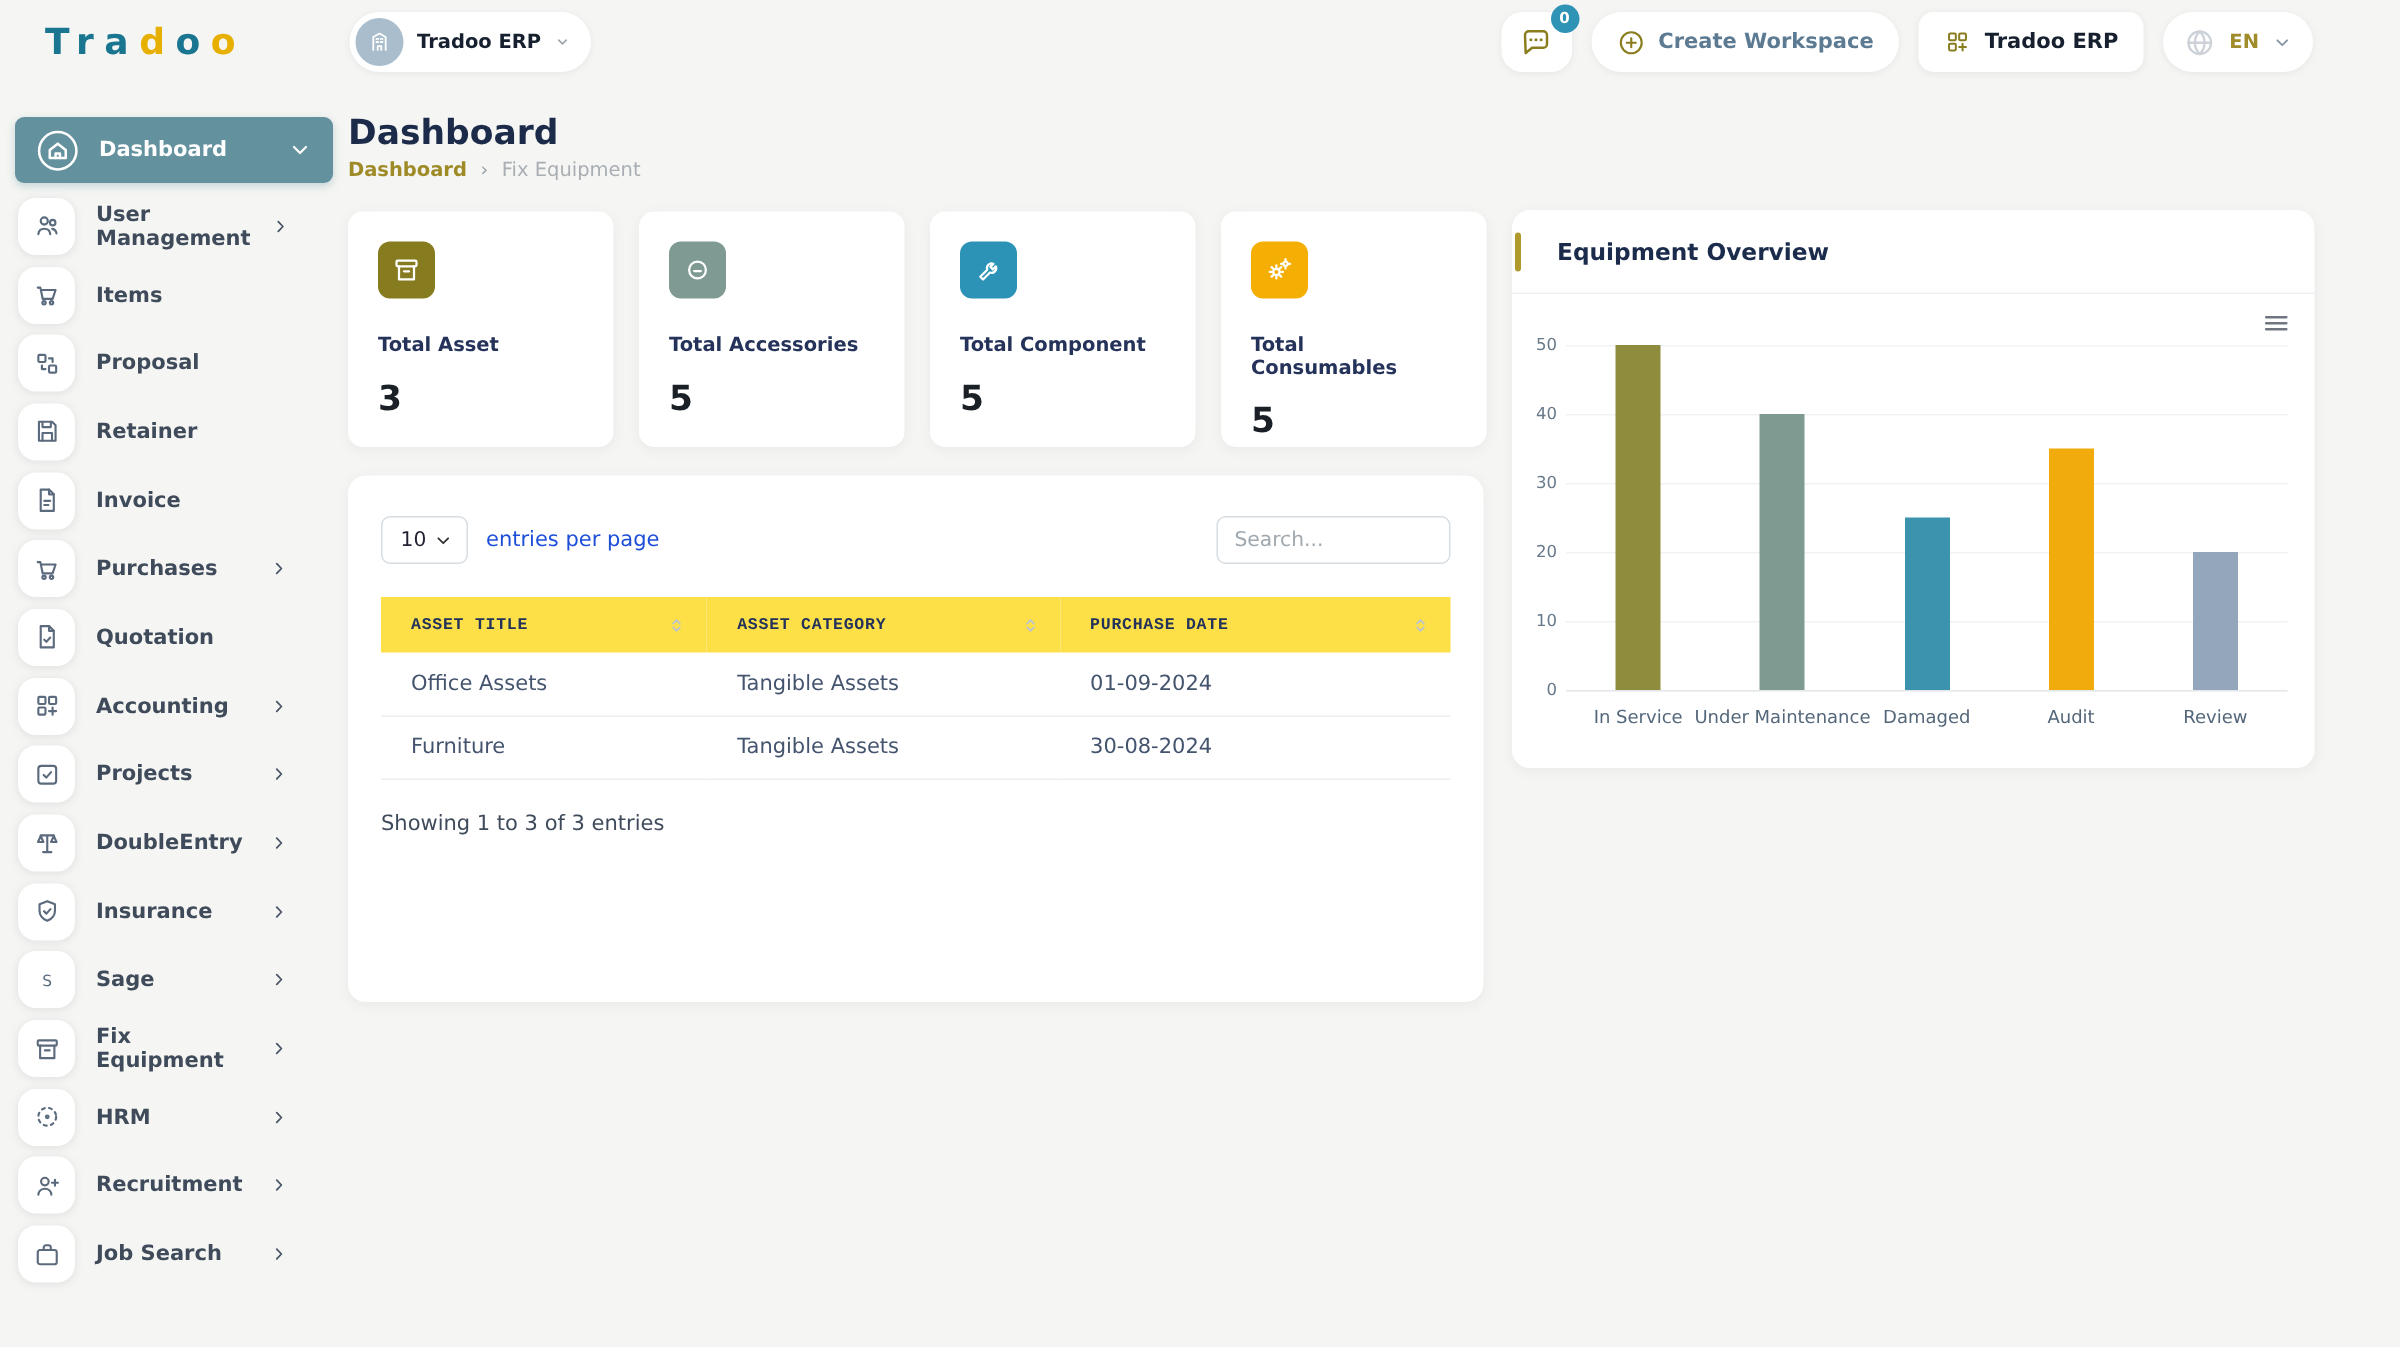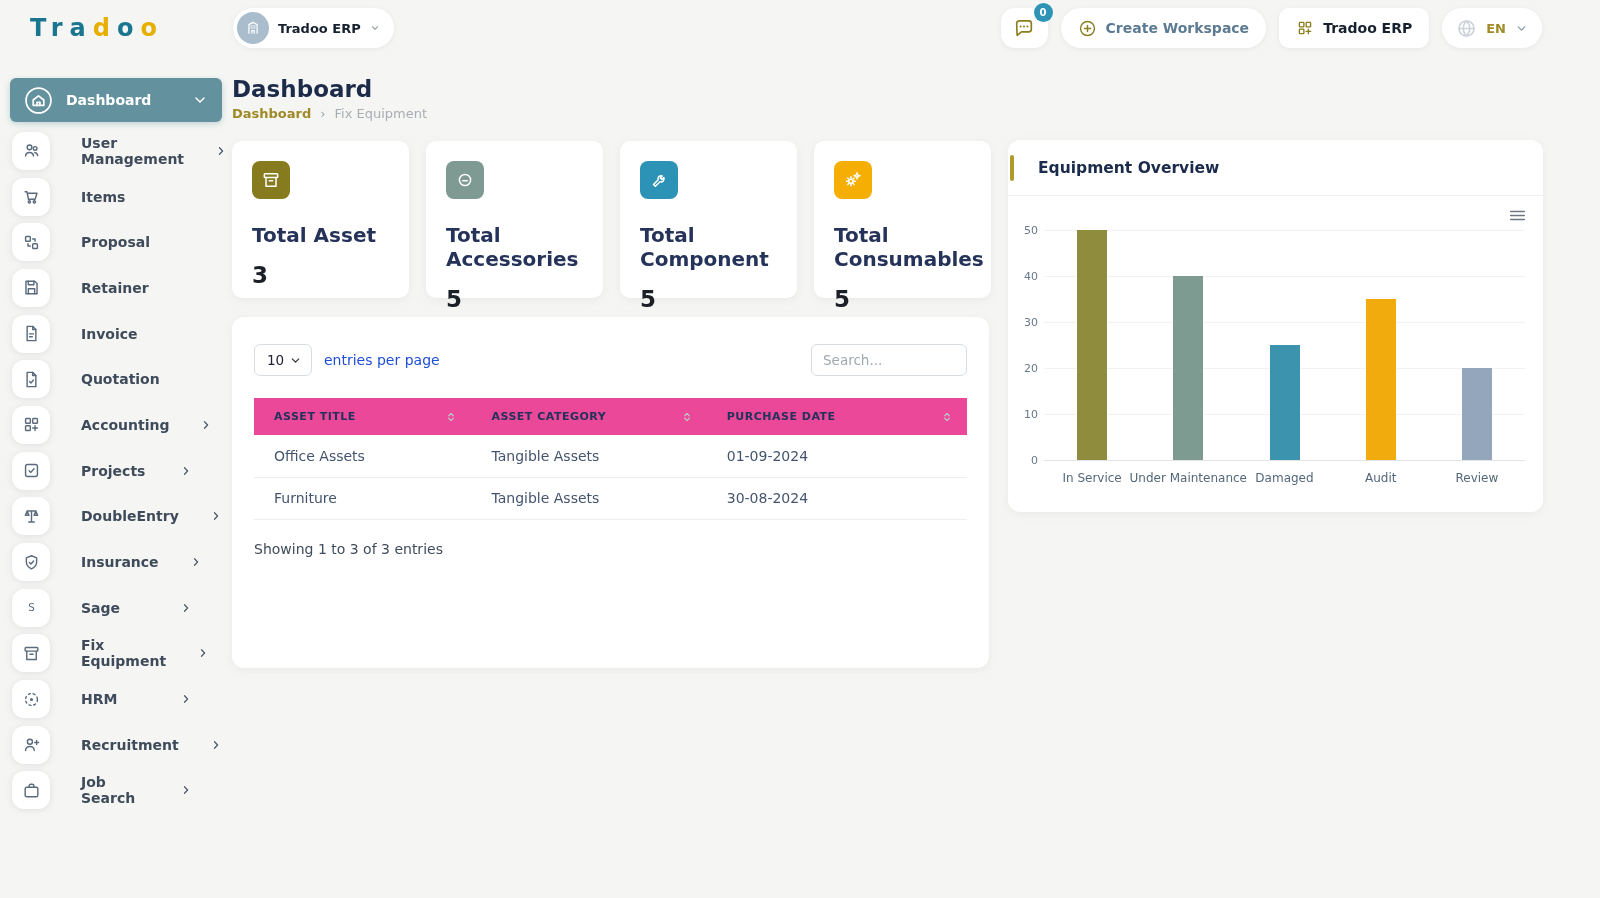--- a/index.html
+++ b/index.html
@@ -42,21 +42,21 @@
 
   
   .sidebar-active {
     position:absolute; left:10px; top:78px; width:212px; height:44px; background:#64919e; border-radius:6px;
     display:flex; align-items:center; gap:13px; padding:0 14px; color:#fff; cursor:pointer;
     box-shadow:0 2px 6px rgba(100,145,158,.35);
   }
   .sidebar-active .lbl { font-size:14px; font-weight:600; }
   .sidebar-active .chev { margin-left:auto; }
   .sidebar-list { position:absolute; left:10px; top:128px; width:212px; }
-  .side-item { height:45.7px; display:flex; align-items:center; gap:31px; padding-left:2px; cursor:pointer; }
+  .side-item { height:45.7px; display:flex; align-items:center; gap:14px; padding-left:2px; cursor:pointer; }
   .icon-tile {
     width:38px; height:38px; background:#fff; border-radius:12px; box-shadow:0 1px 6px rgba(120,130,140,.18);
     display:flex; align-items:center; justify-content:center; color:#5b6b7d; flex:none;
   }
   .side-label { font-size:14px; font-weight:600; color:#3f4b5b; }
   .side-chev { margin-left:auto; margin-right:30px; color:#4a5568; }
 
   
   .page-title { position:absolute; left:232px; top:76px; font-size:23px; font-weight:700; color:#1c2b4a; }
   .breadcrumb { position:absolute; left:232px; top:106px; font-size:13px; display:flex; gap:9px; align-items:center; }
@@ -64,42 +64,42 @@
   .bc-sep { color:#9aa2aa; }
   .bc-page { color:#a9aeb4; }
 
   
   .stats { position:absolute; left:232px; top:141px; display:flex; gap:17px; }
   .stat-card {
     width:177px; height:157px; background:#fff; border-radius:10px; padding:20px;
     box-shadow:0 2px 8px rgba(130,140,150,.10);
   }
   .stat-icon { width:38px; height:38px; border-radius:8px; display:flex; align-items:center; justify-content:center; color:#fff; }
-  .stat-label { margin-top:24px; font-size:20px; font-weight:700; color:#25335a; }
+  .stat-label { margin-top:24px; font-size:13px; font-weight:700; color:#25335a; }
   .stat-value { margin-top:15px; font-size:23px; font-weight:600; color:#1a2026; }
 
   
   .table-card {
     position:absolute; left:232px; top:317px; width:757px; height:351px; background:#fff; border-radius:12px;
     box-shadow:0 2px 8px rgba(130,140,150,.10); padding:22px;
   }
   .table-controls { display:flex; align-items:center; margin-top:5px; }
   .page-select {
     width:58px; height:32px; border:1px solid #d8dde2; border-radius:6px; display:flex; align-items:center;
     justify-content:space-between; padding:0 9px 0 12px; font-size:13.5px; color:#223; cursor:pointer; background:#fff;
   }
   .page-select .chev { color:#333; }
   .entries-label { margin-left:12px; font-size:14px; color:#1d4ed8; }
   .search-input {
     margin-left:auto; width:156px; height:32px; border:1px solid #d8dde2; border-radius:6px; padding:0 11px;
     font-size:13.5px; font-family:inherit; color:#333; outline:none; background:#fff;
   }
   .search-input::placeholder { color:#a0a8b0; }
   table.data { width:100%; border-collapse:collapse; margin-top:22px; }
-  thead tr { background:#ec4899; }
+  thead tr { background:#fde047;font-family:Liberation Mono, monospace; }
   th { height:37px; padding:0 14px 0 20px; }
   .th-inner { display:flex; align-items:center; justify-content:space-between; }
   .th-label { font-size:11px; font-weight:700; color:#22325a; letter-spacing:.5px; text-align:left; }
   .sort-ic { color:#bcc5cd; }
   td { height:42px; padding-left:20px; font-size:14px; color:#44546e; border-bottom:1px solid #eceff2; }
   .table-footer { margin-top:21px; font-size:14px; color:#3f4b5b; }
 
   
   .chart-card {
     position:absolute; left:1008px; top:140px; width:535px; height:372px; background:#fff; border-radius:12px;
@@ -289,20 +289,37 @@
         </span>
       </span>
       <span class="side-label">Invoice</span>
       <span class="side-chev" style="visibility: hidden;">
         <svg width="12" height="12" viewBox="0 0 24 24" fill="none" stroke="currentColor" stroke-width="1.8" stroke-linecap="round" stroke-linejoin="round">
           <path d="M9 5.5l6.2 6.5L9 18.5" stroke-width="2.4"></path>
         </svg>
       </span>
     </div>
 
+    <div class="side-item">
+      <span class="icon-tile">
+        <span>
+          <svg width="19" height="19" viewBox="0 0 24 24" fill="none" stroke="currentColor" stroke-width="1.8" stroke-linecap="round" stroke-linejoin="round">
+            <path d="M4 6h2.2l2 9.5h8.3L19 8H7"></path>
+            <circle cx="9.3" cy="18.8" r="1.4"></circle>
+            <circle cx="15.6" cy="18.8" r="1.4"></circle>
+          </svg>
+        </span>
+      </span>
+      <span class="side-label">Purchases</span>
+      <span class="side-chev">
+        <svg width="12" height="12" viewBox="0 0 24 24" fill="none" stroke="currentColor" stroke-width="1.8" stroke-linecap="round" stroke-linejoin="round">
+          <path d="M9 5.5l6.2 6.5L9 18.5" stroke-width="2.4"></path>
+        </svg>
+      </span>
+    </div>
 
     <div class="side-item">
       <span class="icon-tile">
         <span>
           <svg width="19" height="19" viewBox="0 0 24 24" fill="none" stroke="currentColor" stroke-width="1.8" stroke-linecap="round" stroke-linejoin="round">
             <path d="M6.5 3h7l4 4v14h-11z"></path>
             <path d="M13.5 3v4h4"></path>
             <path d="M9.5 14.5l1.8 1.8 3.2-3.6"></path>
           </svg>
         </span>

